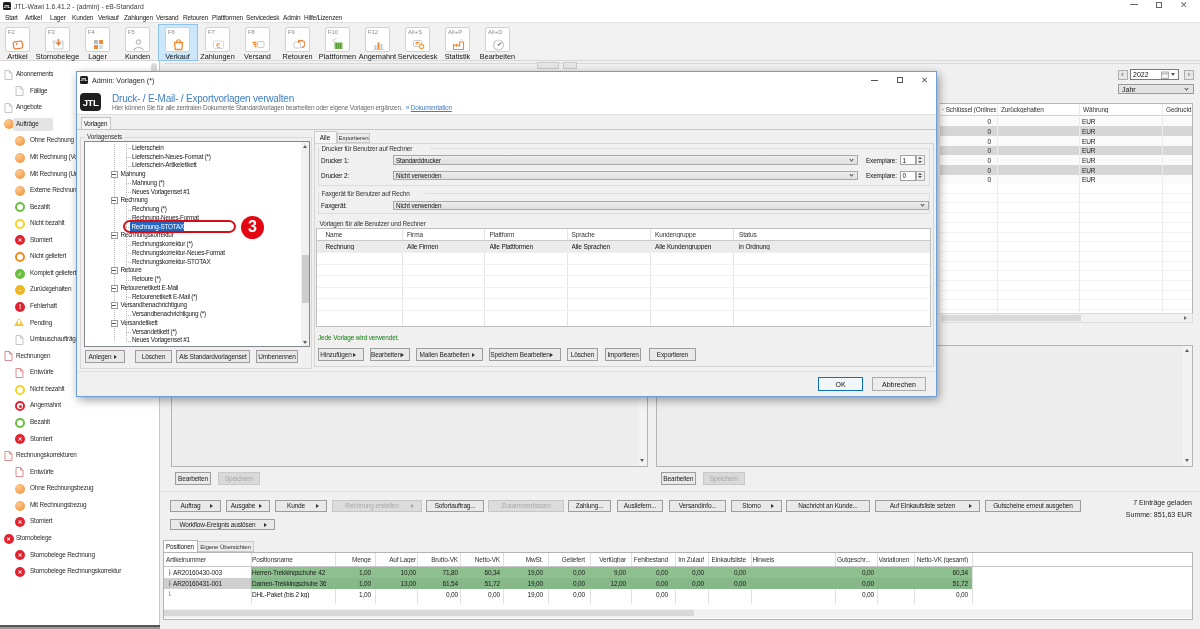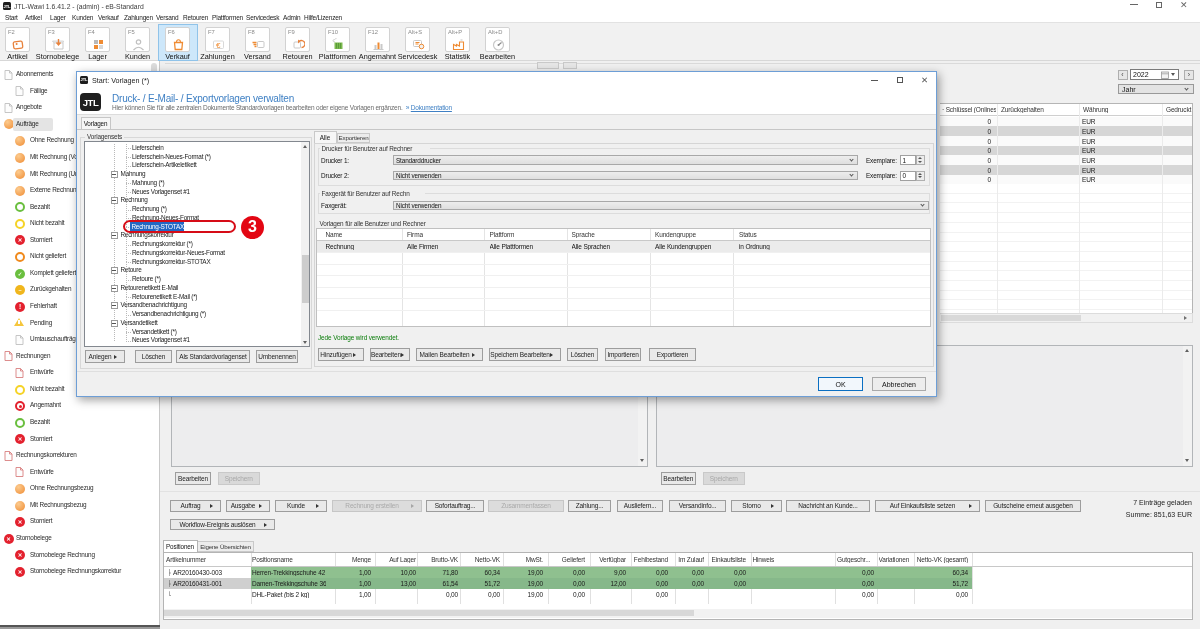--- a/index.html
+++ b/index.html
@@ -442,21 +442,21 @@
 <div class="cell r" style="left:483px;top:591.3000000000001px;width:60px;">19,00</div>
 <div class="cell r" style="left:525px;top:591.3000000000001px;width:60px;">0,00</div>
 <div class="cell r" style="left:608px;top:591.3000000000001px;width:60px;">0,00</div>
 <div class="cell r" style="left:814px;top:591.3000000000001px;width:60px;">0,00</div>
 <div class="cell r" style="left:908px;top:591.3000000000001px;width:60px;">0,00</div>
 <div class="ab" style="left:163.5px;top:608.5px;width:1028px;height:9px;background:#f2f2f2;"></div>
 <div class="ab" style="left:163.5px;top:610px;width:530px;height:6px;background:#d8d8d8;"></div>
 <div class="ab" style="left:76px;top:71px;width:861px;height:326px;background:#f0f0f0;border:1px solid #6d9ed6;box-shadow:2px 3px 9px rgba(0,0,0,0.38);z-index:10;"></div>
 <div class="ab" style="left:77px;top:72px;width:859px;height:18px;background:#fff;z-index:11;"></div>
 <div class="ab" style="left:80px;top:75.5px;width:8px;height:8px;background:#1c1c1c;border-radius:1.5px;color:#fff;font-size:4px;font-weight:bold;display:flex;align-items:center;justify-content:center;z-index:11;">JTL</div>
-<div class="ab" style="left:92px;top:76px;font-size:7.2px;color:#222;z-index:11;">Start: Vorlagen (*)</div>
+<div class="ab" style="left:92px;top:76px;font-size:7.2px;color:#222;z-index:11;">Admin: Vorlagen (*)</div>
 <div class="ab" style="left:871px;top:79.5px;width:7px;height:1px;background:#555;z-index:11;"></div>
 <div class="ab" style="left:896.5px;top:76.5px;width:6px;height:6px;border:1px solid #555;z-index:11;"></div>
 <div class="ab" style="left:921px;top:74.5px;font-size:8.5px;color:#555;z-index:11;">✕</div>
 <div class="ab" style="left:77px;top:90px;width:859px;height:25px;background:#fff;border-bottom:1px solid #dcdcdc;z-index:11;"></div>
 <div class="ab" style="left:80px;top:93px;width:21px;height:18px;background:#1f1f1f;border-radius:4px;color:#fff;font-weight:bold;font-size:9.5px;display:flex;align-items:center;justify-content:center;letter-spacing:-0.5px;z-index:11;">JTL</div>
 <div class="ab" style="left:112px;top:93px;font-size:10px;letter-spacing:-0.2px;color:#3f80c4;z-index:11;">Druck- / E-Mail- / Exportvorlagen verwalten</div>
 <div class="ab" style="left:112px;top:103.5px;font-size:6.5px;letter-spacing:-0.2px;color:#6a6a6a;z-index:11;">Hier können Sie für alle zentralen Dokumente Standardvorlagen bearbeiten oder eigene Vorlagen ergänzen. &nbsp;<span style="color:#3f80c4;">» <span style="text-decoration:underline;">Dokumentation</span></span></div>
 <div class="ab" style="left:77px;top:128.5px;width:859px;height:1px;background:#c6c6c6;z-index:11;"></div>
 <div class="ab" style="left:80.5px;top:116.5px;width:30px;height:12.8px;background:#f6f6f6;border:1px solid #c6c6c6;border-bottom:none;font-size:6.3px;letter-spacing:-0.15px;display:flex;align-items:center;justify-content:center;color:#111;z-index:11;">Vorlagen</div>
 <div class="ab" style="left:80px;top:137px;width:232px;height:231.5px;border:1px solid #d8d8d8;z-index:11;"></div>

